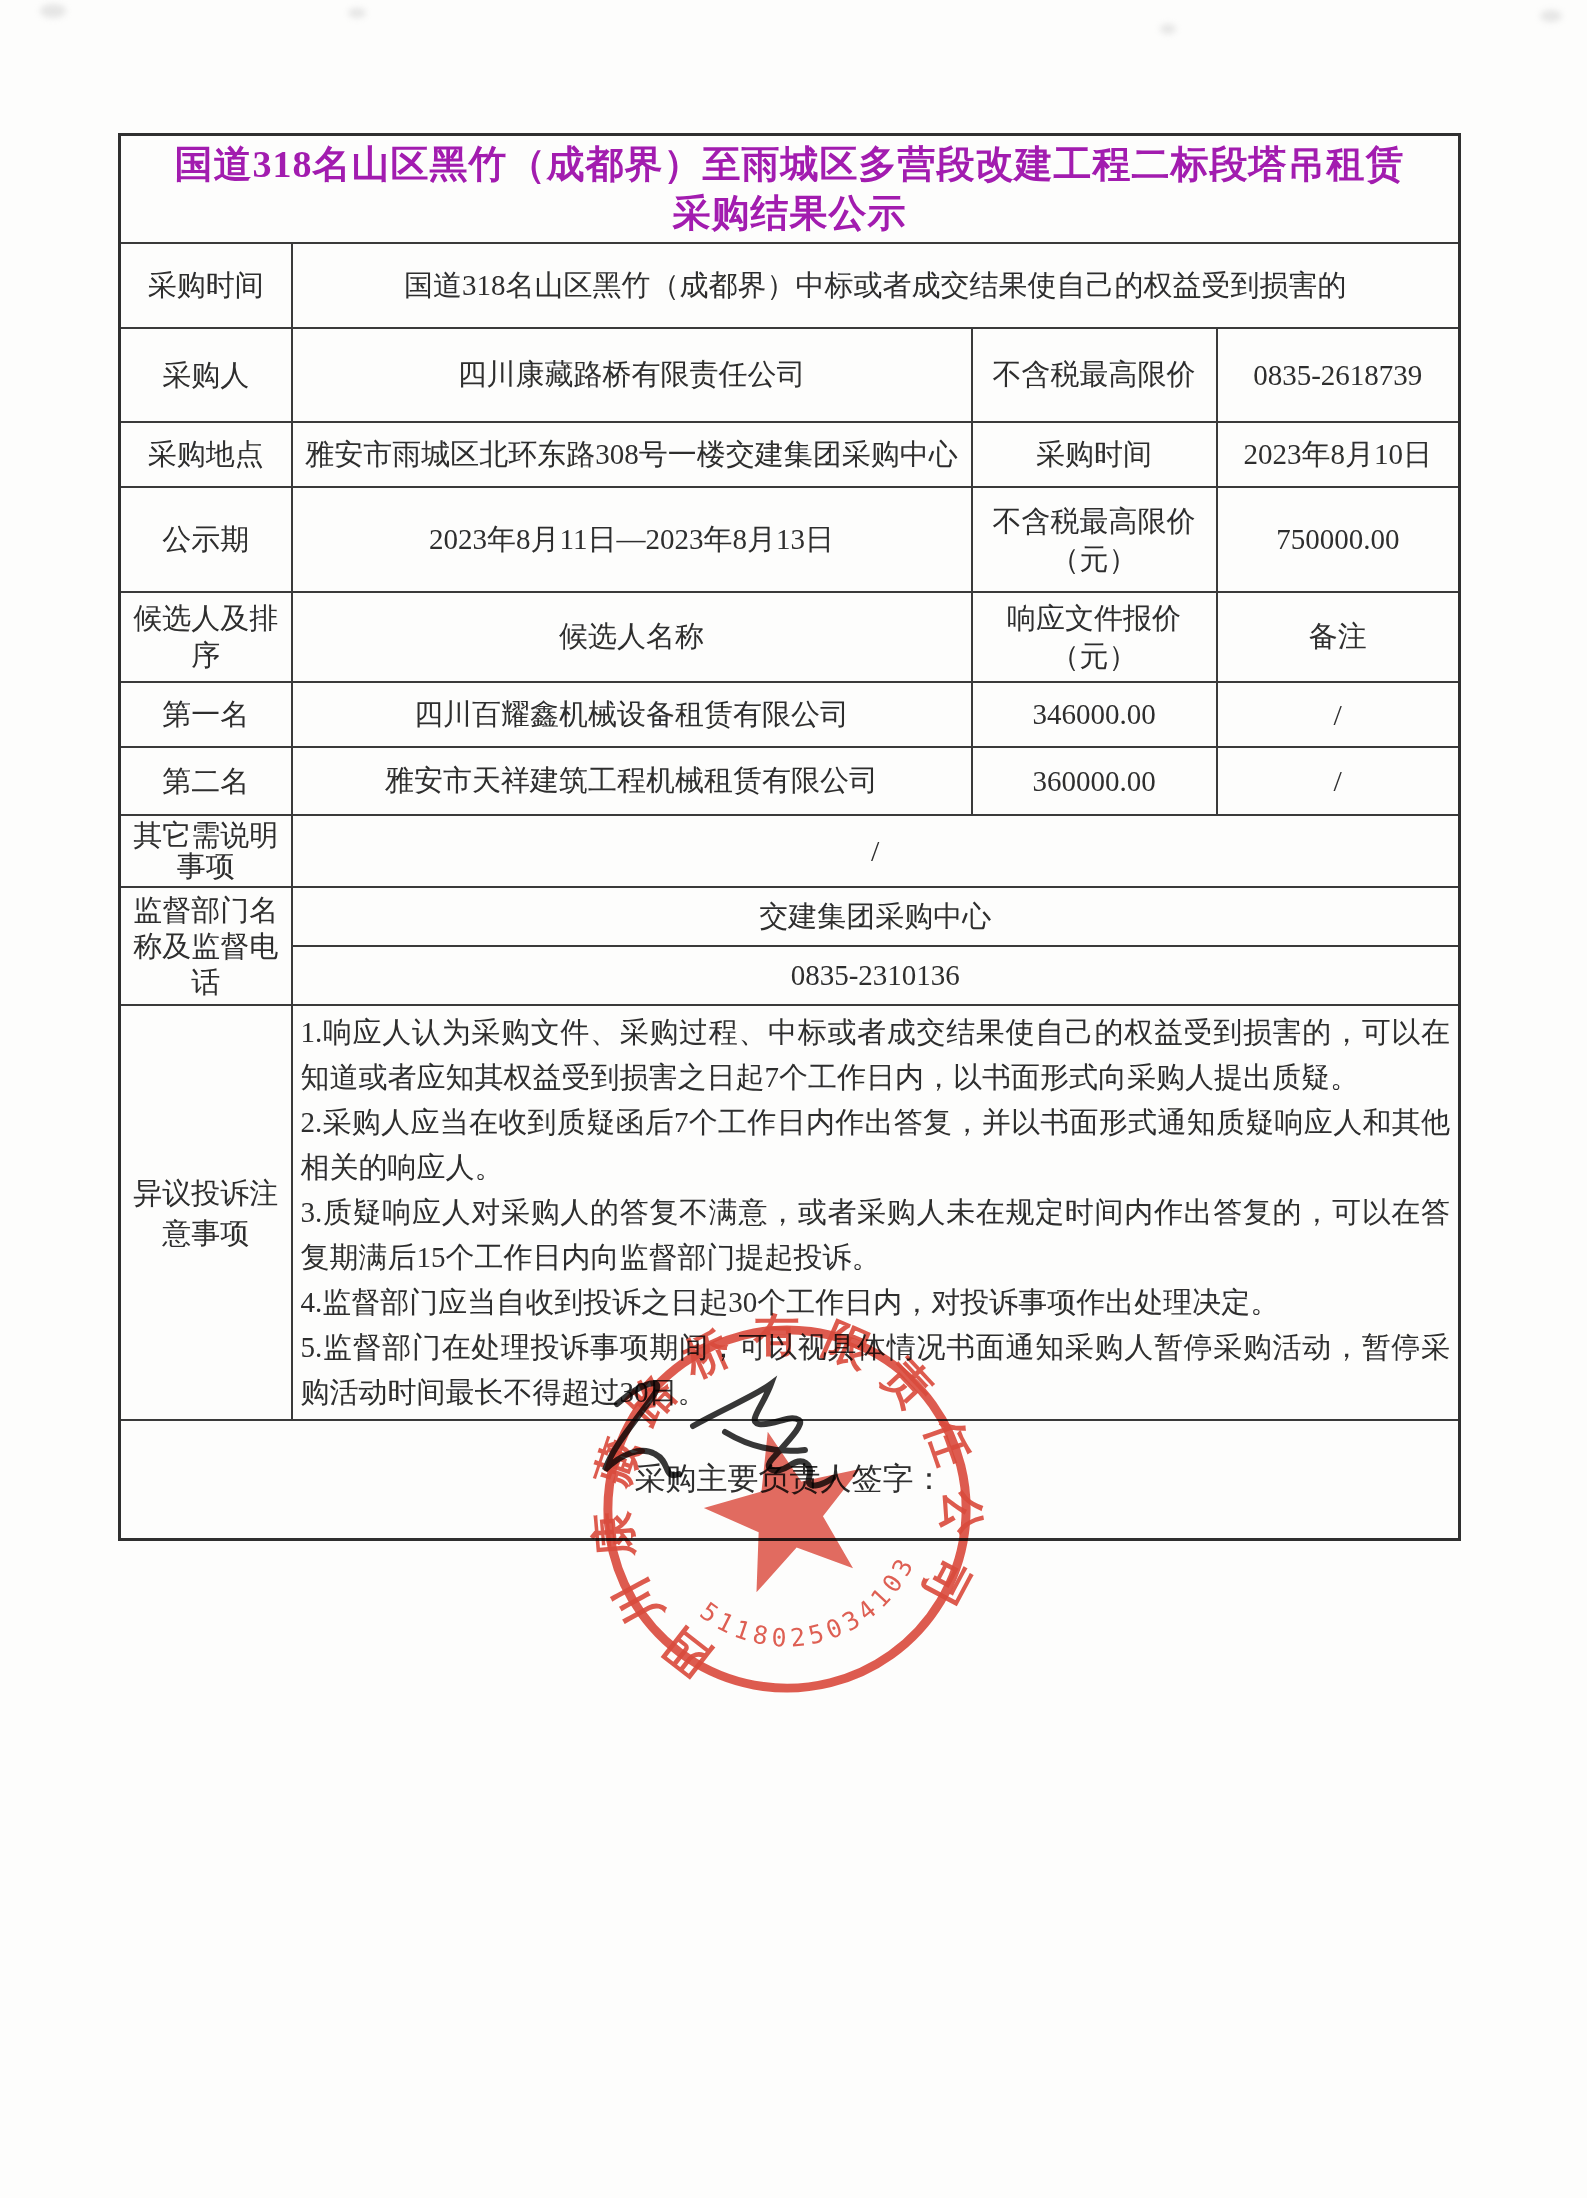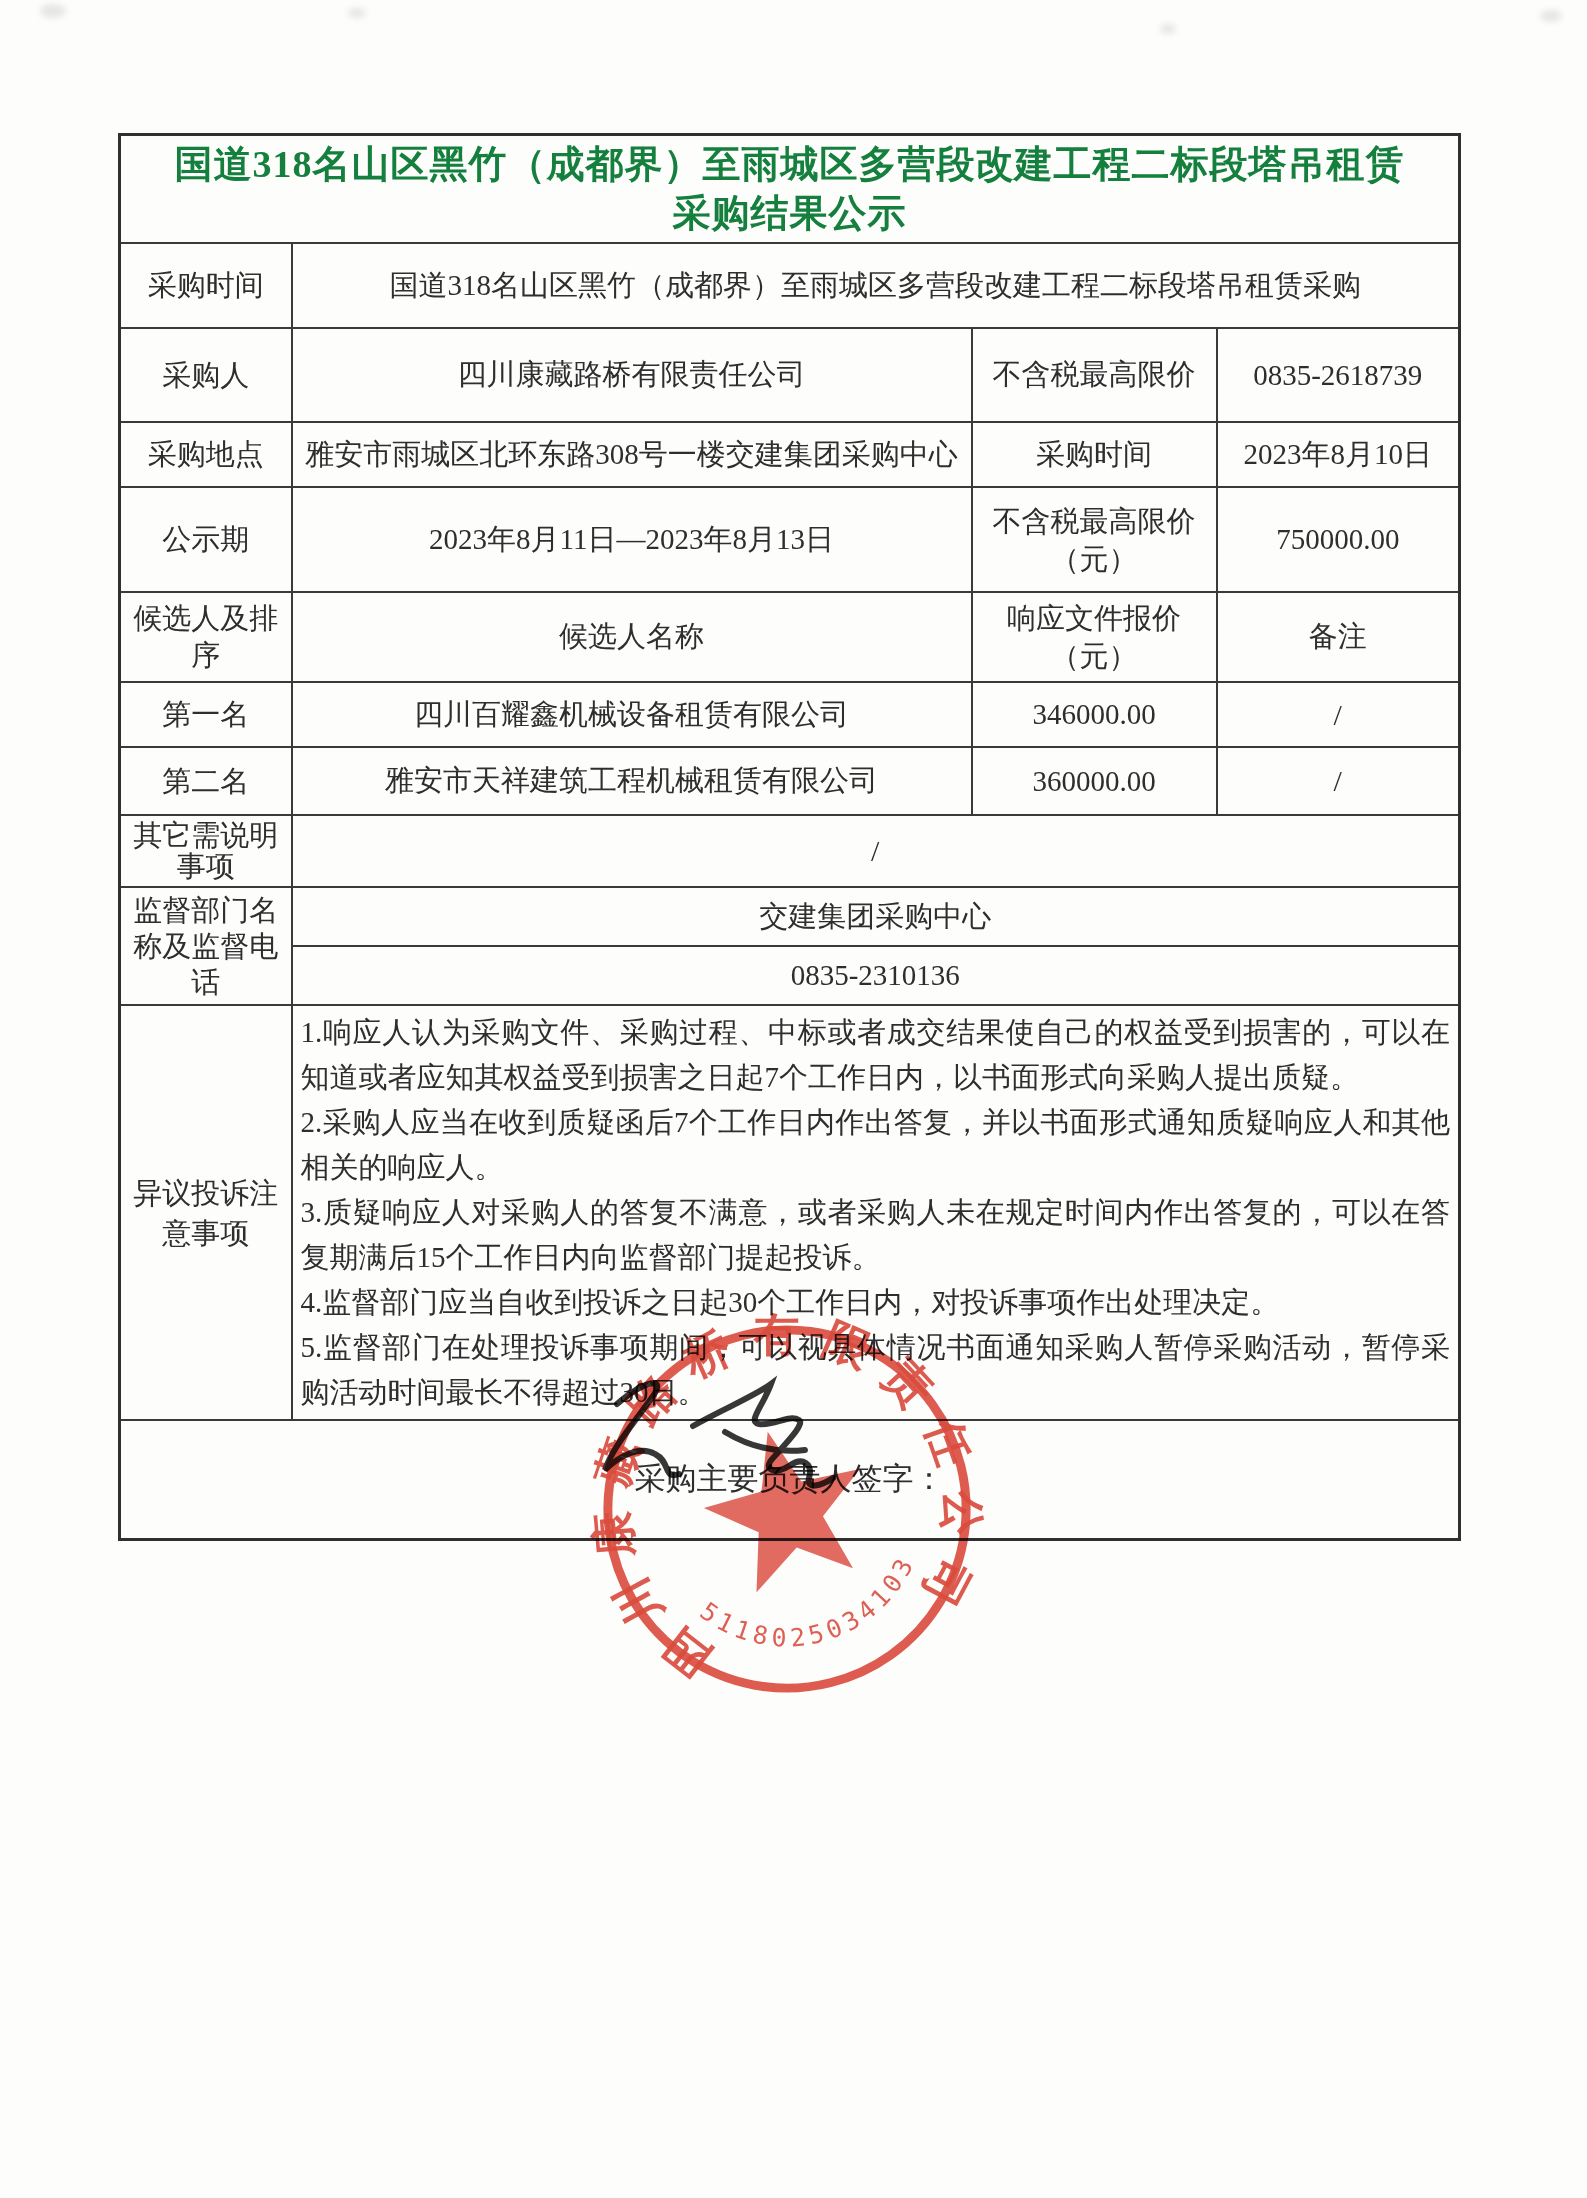--- a/index.html
+++ b/index.html
@@ -11,21 +11,21 @@
   .artifact { position:absolute; background:#c9c9c9; opacity:.45; filter:blur(3px); border-radius:50%; }
 
   table.doc {
     position:absolute; left:118px; top:133px; width:1340px;
     border-collapse:collapse; table-layout:fixed;
     font-size:29px; color:#2e2e2e;
   }
   table.doc td { border:2.4px solid #3a3a3a; text-align:center; vertical-align:middle; padding:4px 8px; }
   table.doc { border:3.5px solid #303030; }
   td.title-cell {
-    font-size:38px; font-weight:700; color:#15803d; line-height:49px; letter-spacing:1px;
+    font-size:38px; font-weight:700; color:#a21caf; line-height:49px; letter-spacing:1px;
     padding:2px 10px;
   }
   td.lbl { padding:4px 23px; line-height:37px; }
   td.notice-cell { text-align:left; vertical-align:top; padding:32px 16px 8px 14px; }
   td.notice-cell p { line-height:45px; text-align:justify; }
   td.sig-cell { text-align:left; padding-left:18px; font-size:31px; vertical-align:middle; }
   .slash { font-size:30px; }
 
   .stamp {
     position:absolute; left:588px; top:1310px; width:398px; height:398px;
@@ -58,21 +58,21 @@
     <tbody>
         <tr style="height:102px">
       <td colspan="4" class="title-cell">
         <div>国道318名山区黑竹（成都界）至雨城区多营段改建工程二标段塔吊租赁</div>
         <div>采购结果公示</div>
       </td>
     </tr>
 
     <tr style="height:85px">
       <td class="lbl">采购时间</td>
-      <td colspan="3">国道318名山区黑竹（成都界）至雨城区多营段改建工程二标段塔吊租赁采购</td>
+      <td colspan="3">国道318名山区黑竹（成都界）中标或者成交结果使自己的权益受到损害的</td>
     </tr>
 
     <tr style="height:94px">
       <td class="lbl">采购人</td>
       <td>四川康藏路桥有限责任公司</td>
       <td>不含税最高限价</td>
       <td>0835-2618739</td>
     </tr>
 
     <tr style="height:65px">

